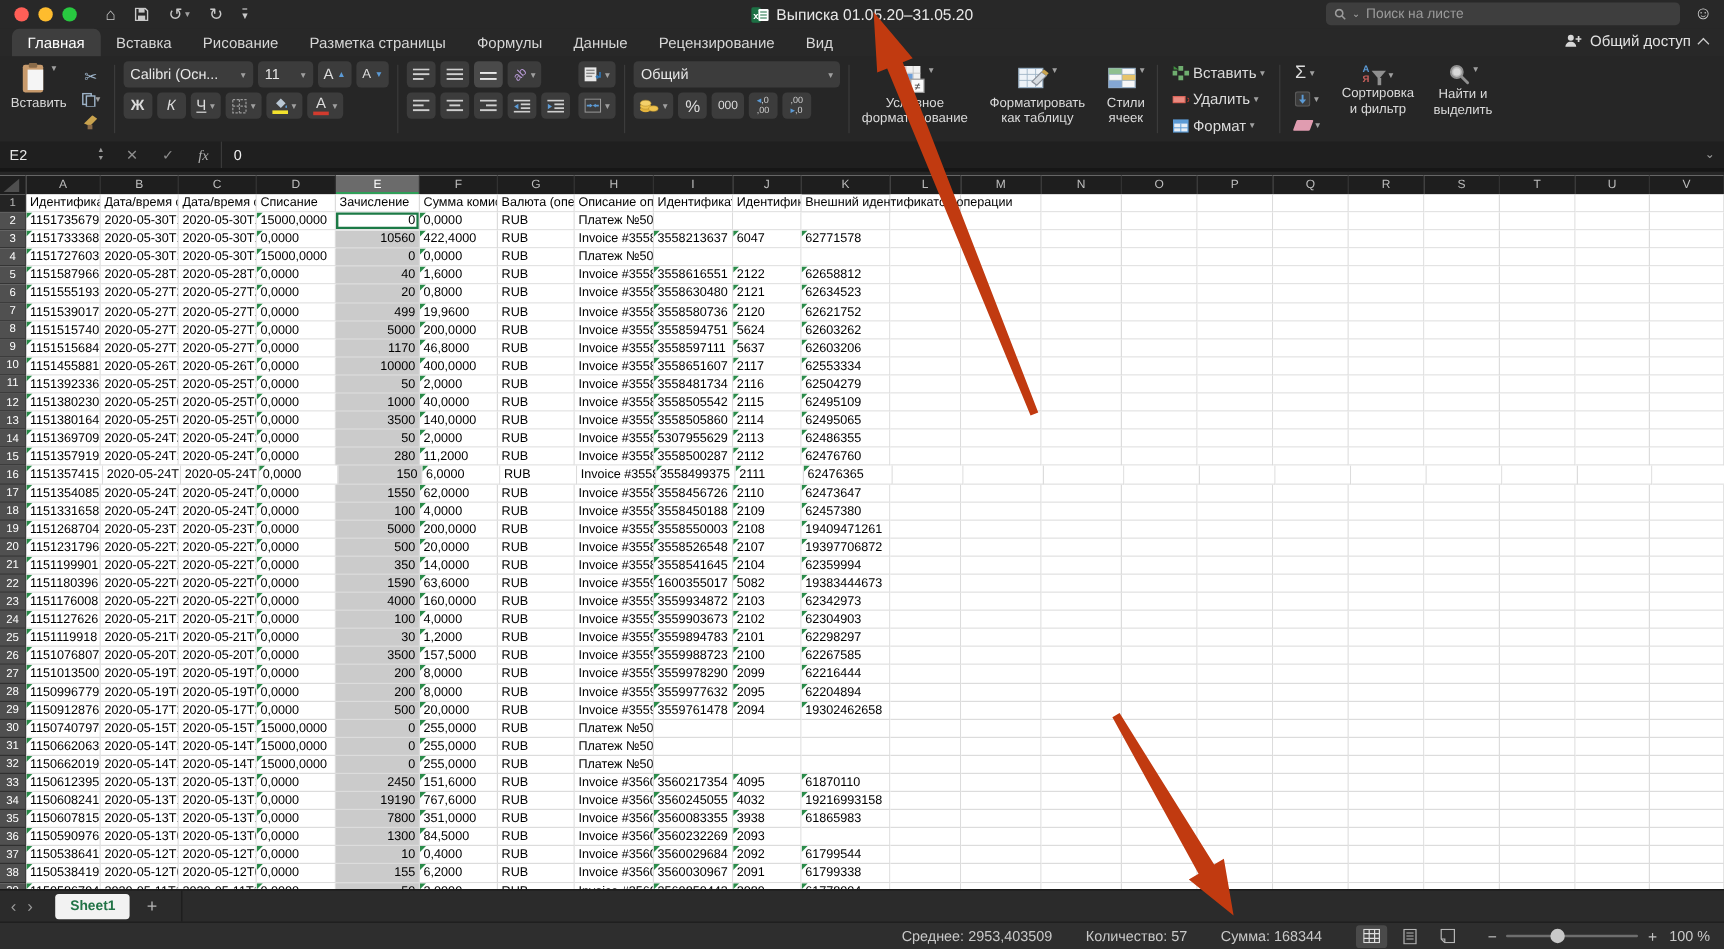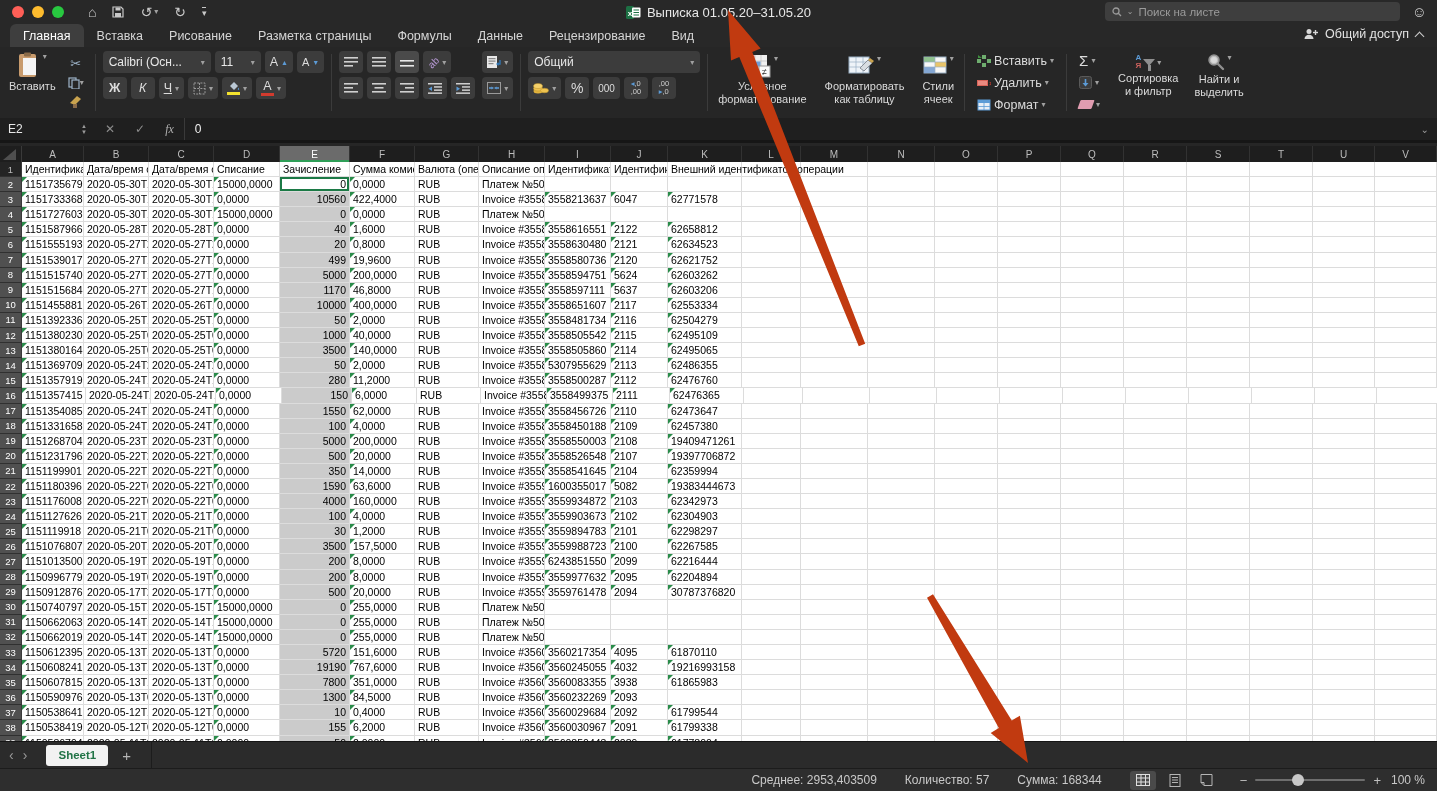--- a/index.html
+++ b/index.html
@@ -1228,21 +1228,21 @@
       <div class="grow">
         <div class="gnum gnumsel">27</div>
         <div class="gcell tri" style="width:62px">1151013500</div>
         <div class="gcell" style="width:65px">2020-05-19T1</div>
         <div class="gcell" style="width:65px">2020-05-19T1</div>
         <div class="gcell tri" style="width:66px">0,0000</div>
         <div class="gcell num sel" style="width:70px">200</div>
         <div class="gcell tri" style="width:65px">8,0000</div>
         <div class="gcell" style="width:64px">RUB</div>
         <div class="gcell" style="width:66px">Invoice #3559</div>
-        <div class="gcell tri" style="width:66px">6243851550</div>
+        <div class="gcell tri" style="width:66px">3559978290</div>
         <div class="gcell tri" style="width:57px">2099</div>
         <div class="gcell tri" style="width:74px">62216444</div>
         <div class="gcell" style="width:59px"></div>
         <div class="gcell" style="width:67px"></div>
         <div class="gcell" style="width:67px"></div>
         <div class="gcell" style="width:63px"></div>
         <div class="gcell" style="width:63px"></div>
         <div class="gcell" style="width:63px"></div>
         <div class="gcell" style="width:63px"></div>
         <div class="gcell" style="width:63px"></div>
@@ -1280,21 +1280,21 @@
         <div class="gcell tri" style="width:62px">1150912876</div>
         <div class="gcell" style="width:65px">2020-05-17T2</div>
         <div class="gcell" style="width:65px">2020-05-17T2</div>
         <div class="gcell tri" style="width:66px">0,0000</div>
         <div class="gcell num sel" style="width:70px">500</div>
         <div class="gcell tri" style="width:65px">20,0000</div>
         <div class="gcell" style="width:64px">RUB</div>
         <div class="gcell" style="width:66px">Invoice #3559</div>
         <div class="gcell tri" style="width:66px">3559761478</div>
         <div class="gcell tri" style="width:57px">2094</div>
-        <div class="gcell tri" style="width:74px">30787376820</div>
+        <div class="gcell tri" style="width:74px">19302462658</div>
         <div class="gcell" style="width:59px"></div>
         <div class="gcell" style="width:67px"></div>
         <div class="gcell" style="width:67px"></div>
         <div class="gcell" style="width:63px"></div>
         <div class="gcell" style="width:63px"></div>
         <div class="gcell" style="width:63px"></div>
         <div class="gcell" style="width:63px"></div>
         <div class="gcell" style="width:63px"></div>
         <div class="gcell" style="width:63px"></div>
         <div class="gcell" style="width:62px"></div>
@@ -1374,21 +1374,21 @@
         <div class="gcell" style="width:63px"></div>
         <div class="gcell" style="width:62px"></div>
         <div class="gcell" style="width:62px"></div>
       </div>
       <div class="grow">
         <div class="gnum gnumsel">33</div>
         <div class="gcell tri" style="width:62px">1150612395</div>
         <div class="gcell" style="width:65px">2020-05-13T1</div>
         <div class="gcell" style="width:65px">2020-05-13T1</div>
         <div class="gcell tri" style="width:66px">0,0000</div>
-        <div class="gcell num sel" style="width:70px">5720</div>
+        <div class="gcell num sel" style="width:70px">2450</div>
         <div class="gcell tri" style="width:65px">151,6000</div>
         <div class="gcell" style="width:64px">RUB</div>
         <div class="gcell" style="width:66px">Invoice #3560</div>
         <div class="gcell tri" style="width:66px">3560217354</div>
         <div class="gcell tri" style="width:57px">4095</div>
         <div class="gcell tri" style="width:74px">61870110</div>
         <div class="gcell" style="width:59px"></div>
         <div class="gcell" style="width:67px"></div>
         <div class="gcell" style="width:67px"></div>
         <div class="gcell" style="width:63px"></div>

